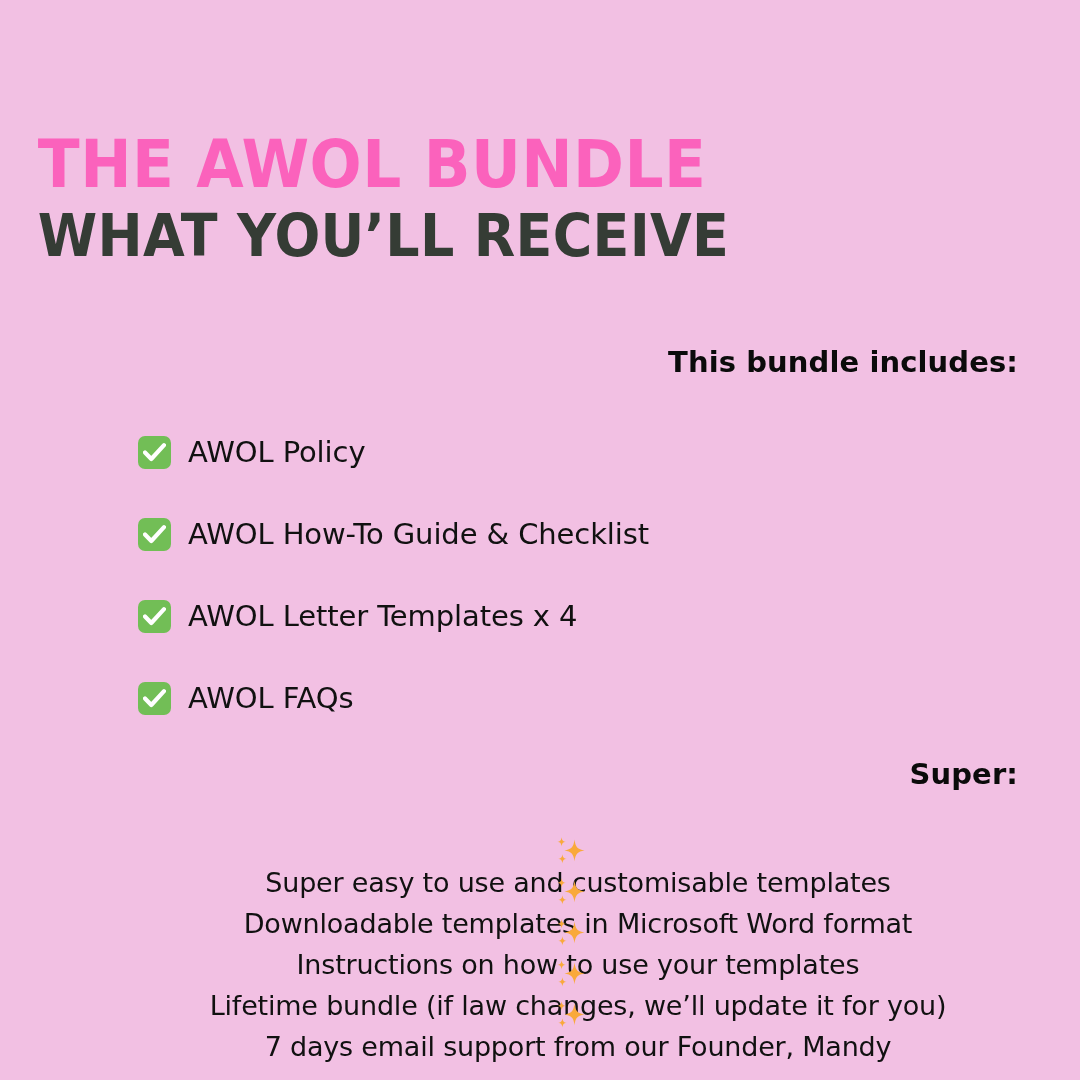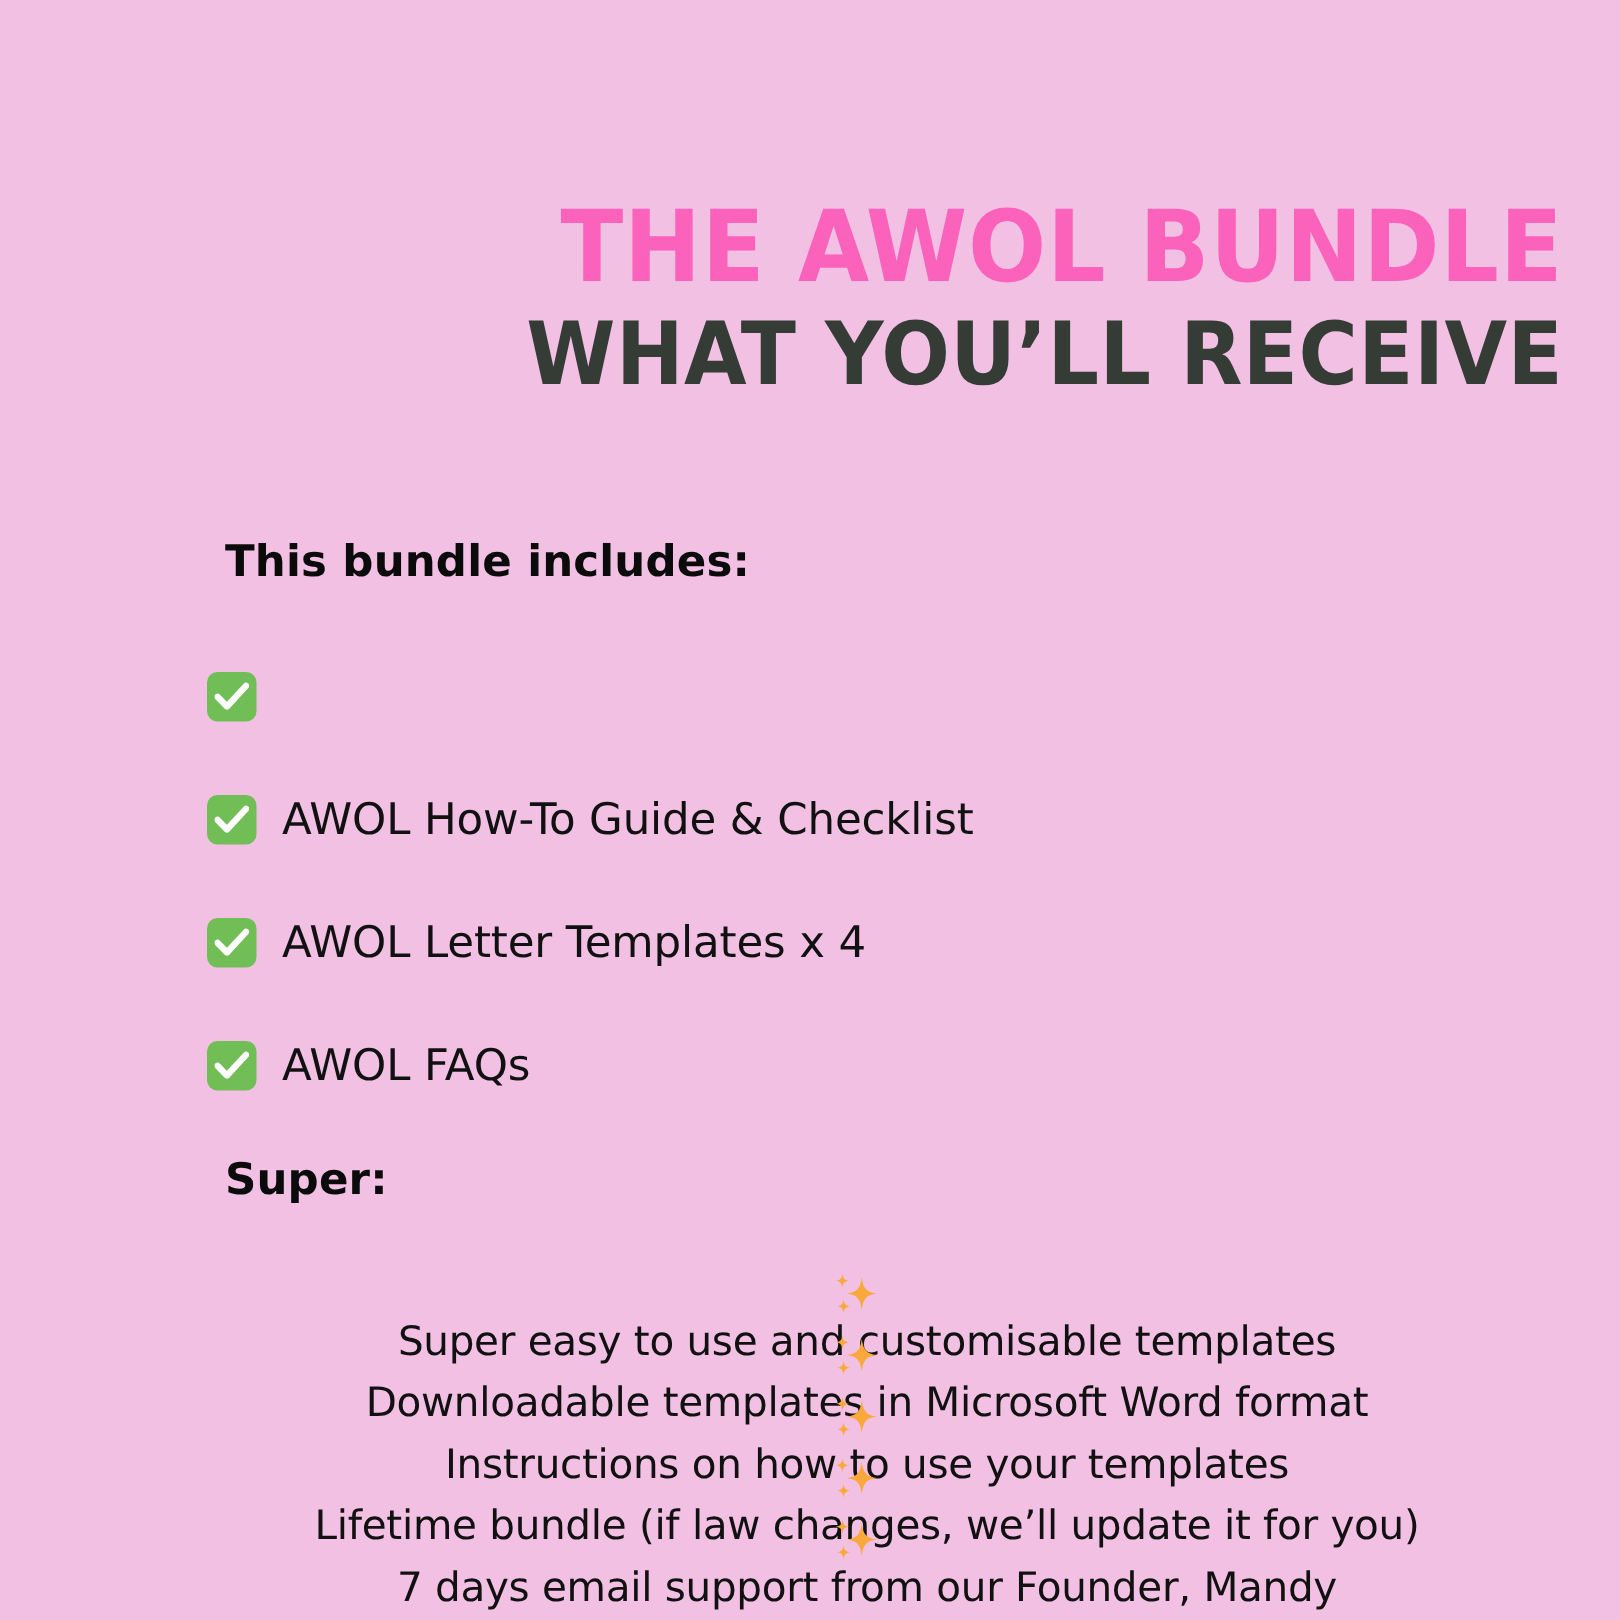--- a/index.html
+++ b/index.html
@@ -21,21 +21,21 @@
     height: 1080px;
     box-sizing: border-box;
   }
 
   
   .title-block {
     position: absolute;
     top: 132px;
     left: 0;
     width: 1080px;
-    text-align: right;
+    text-align: left;
   }
   .title-line1 {
     font-family: "DejaVu Sans", "Liberation Sans", sans-serif;
     font-weight: 700;
     font-size: 66px;
     line-height: 1.0;
     letter-spacing: 0.5px;
     color: #fb62bc;
     margin: 0;
     transform: scaleX(0.93);
@@ -58,21 +58,22 @@
     top: 345px;
     width: 880px;
   }
 
   .section-label {
     font-family: "DejaVu Sans", "Liberation Sans", sans-serif;
     font-weight: 700;
     font-size: 29px;
     color: #0b0b0b;
     letter-spacing: 0.1px;
-    margin: 12px;
+    margin: 0;
+    text-align: right;
   }
 
   .check-list {
     list-style: none;
     margin: 0;
     padding: 0;
     margin-top: 50px;
   }
   .check-item {
     display: flex;
@@ -151,20 +152,21 @@
 
     <div class="section-label">This bundle includes:</div>
 
     <ul class="check-list">
       <li class="check-item">
         <span class="check-box">
           <svg width="23" height="21" viewBox="0 0 23 21" aria-hidden="true">
             <path d="M2 10.5 L8.3 17 L21 3.2" fill="none" stroke="#ffffff" stroke-width="4.2" stroke-linecap="round" stroke-linejoin="round"></path>
           </svg>
         </span>
+        <span class="check-text">AWOL Policy</span>
       </li>
       <li class="check-item">
         <span class="check-box">
           <svg width="23" height="21" viewBox="0 0 23 21" aria-hidden="true">
             <path d="M2 10.5 L8.3 17 L21 3.2" fill="none" stroke="#ffffff" stroke-width="4.2" stroke-linecap="round" stroke-linejoin="round"></path>
           </svg>
         </span>
         <span class="check-text">AWOL How-To Guide &amp; Checklist</span>
       </li>
       <li class="check-item">

